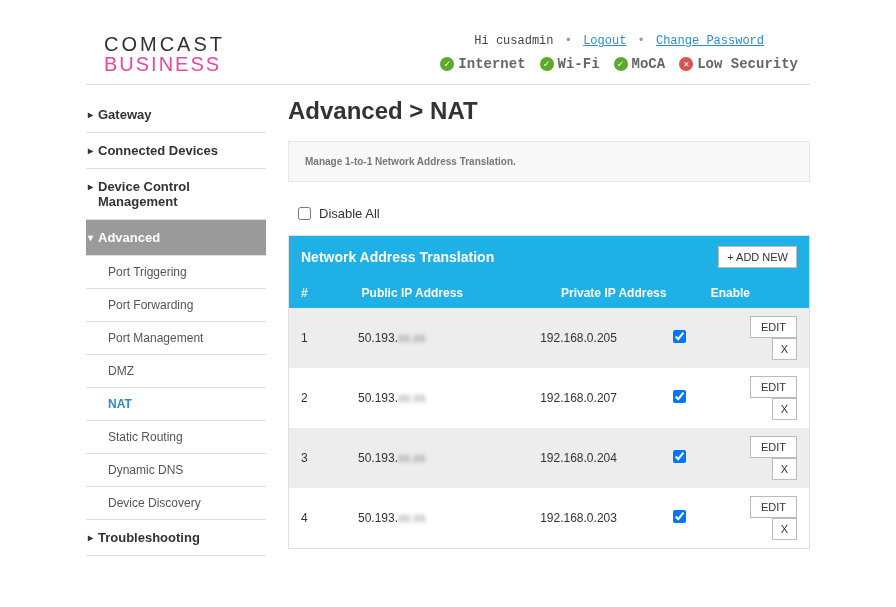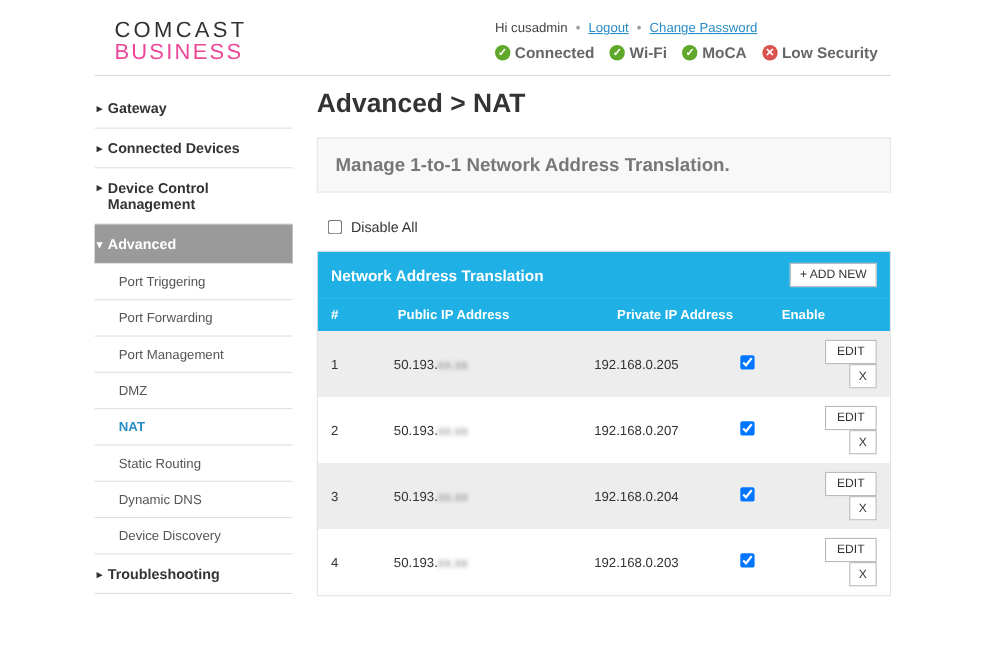--- a/index.html
+++ b/index.html
@@ -1,43 +1,43 @@
 <!DOCTYPE html>
 <html><head>
 <meta charset="utf-8">
 <style>
 * { box-sizing: border-box; margin: 0; padding: 0; }
 body { font-family: Arial, Helvetica, sans-serif; font-size: 13px; color: #333; background: #fff; }
-.page { width: 760px; margin: 0 auto; background: #fff; }
+.page { width: 760px; margin: 16px auto; background: #fff; }
 .topbar { padding: 18px 30px 10px 36px; display: flex; justify-content: space-between; align-items: flex-start; }
 .logo { display: flex; flex-direction: column; line-height: 1; }
 .logo-top { font-size: 20px; letter-spacing: 3px; color: #333; font-weight: 400; }
 .logo-bot { font-size: 20px; letter-spacing: 2px; color: #ec4899; font-weight: 400; }
-.top-right { text-align: left; font-size: 12px; color: #444; }
+.top-right { text-align: center; font-size: 12px; color: #444; font-family: Liberation Mono, monospace; }
 .top-links { margin-bottom: 8px; }
 .top-links a { color: #2a8dc8; text-decoration: underline; cursor: pointer; }
 .top-links .sep { color: #999; margin: 0 4px; }
 .status-row { display: flex; gap: 14px; justify-content: flex-end; align-items: center; color: #666; font-size: 14px; font-weight: bold;}
 .status-item { display: flex; align-items: center; gap: 4px; }
 .status-icon { width: 14px; height: 14px; border-radius: 50%; display: inline-flex; align-items: center; justify-content: center; font-size: 10px; color: #fff; font-weight: bold; }
 .status-ok { background: #5fa82a; }
 .status-bad { background: #d9534f; }
 .hr { border-top: 1px solid #ddd; margin: 0 18px; }
 .content { display: flex; padding: 12px 18px 40px 18px; gap: 22px; }
 .sidebar { width: 180px; flex-shrink: 0; }
 .nav-item { border-bottom: 1px solid #e0e0e0; padding: 10px 12px; font-weight: bold; color: #333; font-size: 13px; cursor: pointer; position: relative; }
 .nav-item .caret { position: absolute; left: 2px; top: 12px; font-size: 10px; color: #333; }
 .nav-item.active { background: #9a9a9a; color: #fff; }
 .nav-item.active .caret { color: #fff; }
 .subnav { }
 .sub-item { border-bottom: 1px solid #e0e0e0; padding: 9px 12px 9px 22px; color: #555; font-size: 12px; cursor: pointer; }
 .sub-item.active { color: #2a8dc8; font-weight: bold; }
 .main { flex: 1; min-width: 0; }
 h1.page-title { font-size: 24px; color: #333; font-weight: bold; margin-bottom: 16px; }
-.info-box { border: 1px solid #e6e6e6; background: #f8f8f8; padding: 14px 16px; color: #777; font-size: 17px; font-weight: bold; margin-bottom: 24px; }
+.info-box { border: 1px solid #e6e6e6; background: #f8f8f8; padding: 14px 16px; color: #777; font-size: 10px; font-weight: bold; margin-bottom: 24px; }
 .disableall { padding: 0 0 14px 10px; display: flex; align-items: center; gap: 8px; color: #333; }
 .table-wrap { border: 1px solid #e0e0e0; }
 .table-head { background: #1fb1e6; color: #fff; padding: 10px 12px; display: flex; justify-content: space-between; align-items: center; font-weight: bold; font-size: 14px; }
 .btn-addnew { background: #fff; color: #333; border: 1px solid #bbb; padding: 4px 8px; font-size: 11px; font-weight: normal; cursor: pointer; }
 .table-cols { background: #1fb1e6; color: #fff; display: flex; padding: 8px 12px; font-size: 12px; font-weight: bold; }
 .col-num { width: 34px; }
 .col-pub { width: 190px; padding-left: 28px; }
 .col-priv { width: 200px; padding-left: 44px; }
 .col-en { width: 90px; text-align: left; }
 .col-act { flex: 1; text-align: right; }
@@ -61,21 +61,21 @@
       <div class="top-links">
         <span>Hi cusadmin</span>
         <span class="sep">•</span>
         <a>Logout</a>
         <span class="sep">•</span>
         <a>Change Password</a>
       </div>
       <div class="status-row" id="status-row">
           <span class="status-item">
             <span class="status-icon status-ok">✓</span>
-            <span>Connected</span>
+            <span>Internet</span>
           </span>
           <span class="status-item">
             <span class="status-icon status-ok">✓</span>
             <span>Wi-Fi</span>
           </span>
           <span class="status-item">
             <span class="status-icon status-ok">✓</span>
             <span>MoCA</span>
           </span>
           <span class="status-item">

